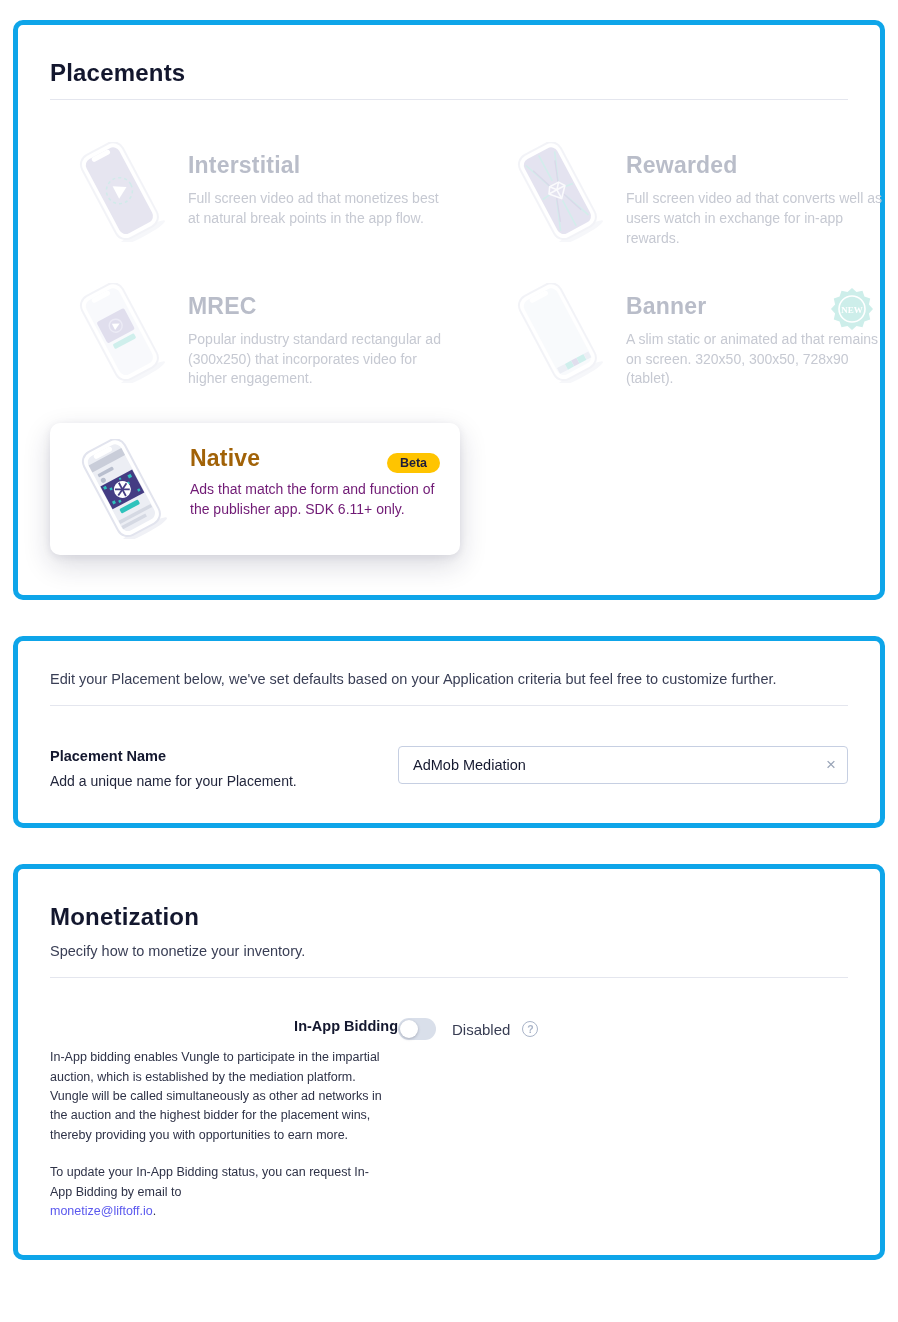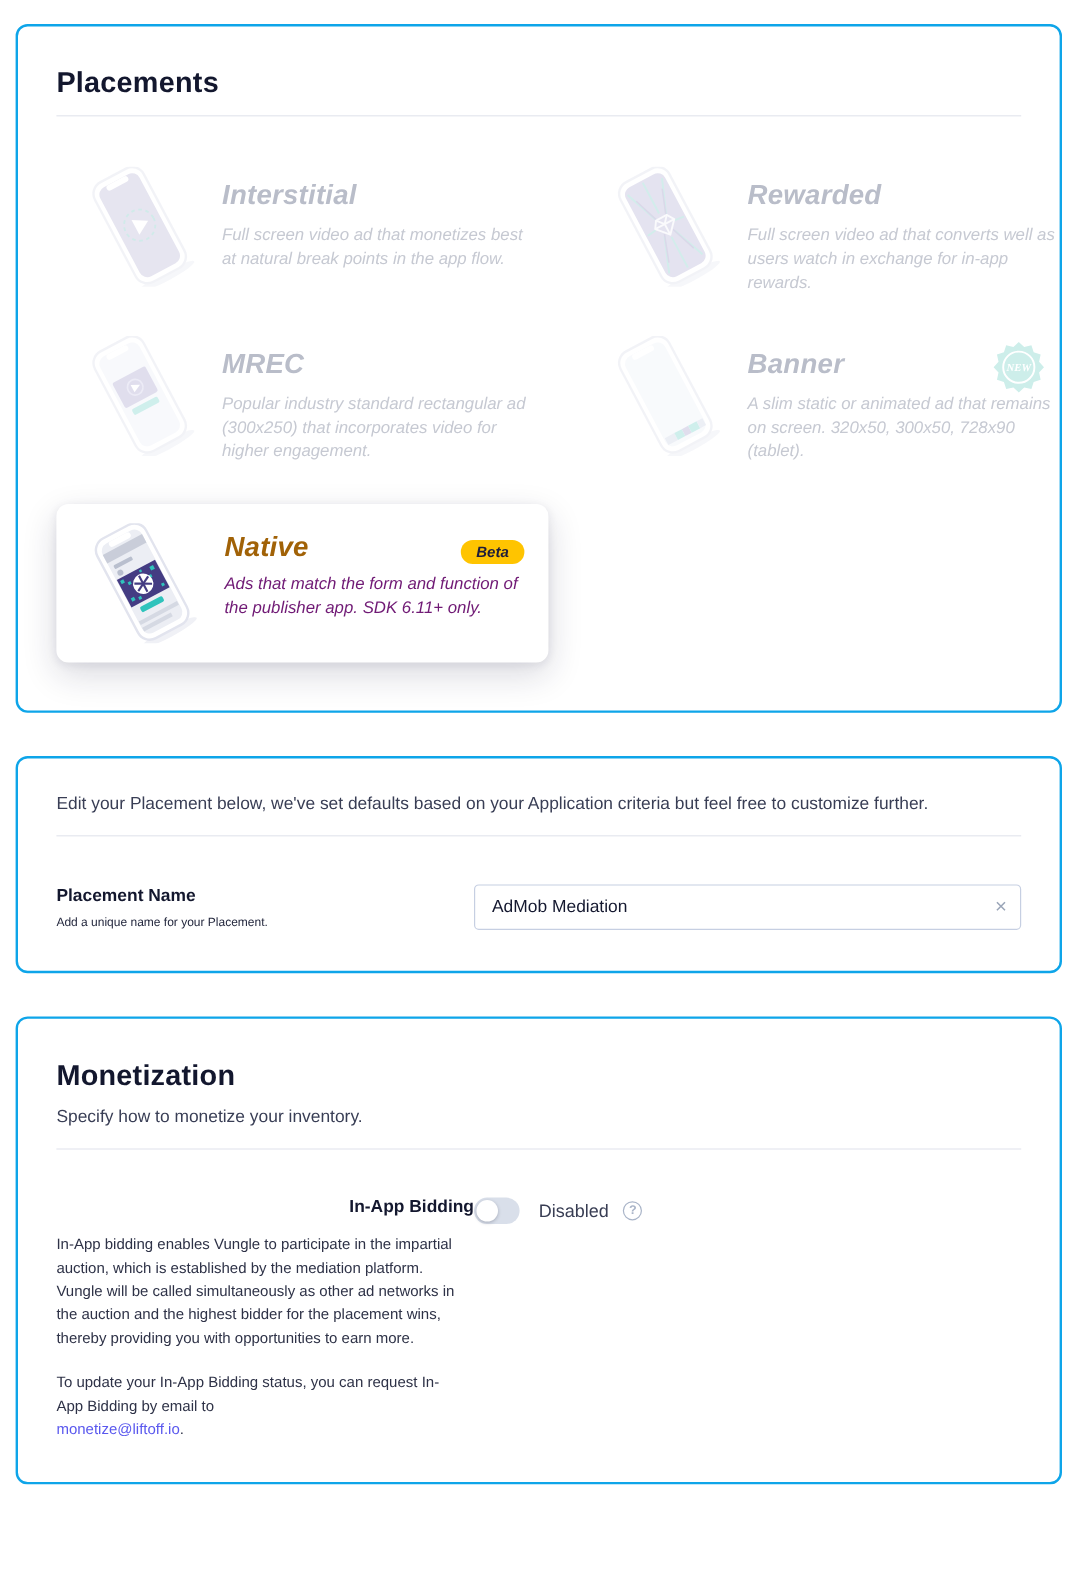--- a/index.html
+++ b/index.html
@@ -5,21 +5,21 @@
   * { box-sizing: border-box; }
   html,body { margin:0; padding:0; background:#fff; }
   body {
     width: 898px;
     font-family: "Liberation Sans", "DejaVu Sans", sans-serif;
     color: #14182f;
   }
   .card {
     margin: 0 13px;
     background: #fff;
-    border: 2px solid #0ea5e9;
+    border: 5px solid #0ea5e9;
     border-radius: 10px;
     padding: 30px 32px 34px;
   }
   .card.first { margin-top: 20px; }
   .card + .card { margin-top: 36px; }
 
   .section-title {
     font-size: 24px;
     font-weight: 800;
     letter-spacing: .2px;
@@ -42,21 +42,20 @@
     padding-top: 42px;
     padding-bottom: 6px;
   }
   .placement-item {
     display: flex;
     align-items: flex-start;
     gap: 14px;
     padding-left: 14px;
     position: relative;
     cursor: pointer;
-    font-style: italic;
   }
   .p-icon { width: 110px; height: 100px; flex: 0 0 110px; }
   .p-icon.faded { opacity: .55; }
   .p-text { width: 262px; padding-top: 10px; }
   .p-title {
     font-size: 23px;
     font-weight: 700;
     color: #b9bdc9;
     margin: 0 0 10px;
     letter-spacing: .2px;
@@ -91,21 +90,21 @@
   .new-badge { position: absolute; top: 4px; right: 14px; }
 
   
   .form-row {
     display: flex;
     align-items: flex-start;
     margin-top: 40px;
   }
   .form-label-col { flex: 0 0 348px; padding-top: 2px; }
   .field-label { font-size: 14.5px; font-weight: 700; color: #13172e; margin: 0 0 9px; }
-  .field-help { font-size: 10px; color: #23273d; margin: 0; }
+  .field-help { font-size: 14px; color: #23273d; margin: 0; }
   .input-wrap { position: relative; flex: 1; }
   .text-input {
     width: 100%;
     height: 38px;
     border: 1px solid #c6cfe2;
     border-radius: 4px;
     padding: 0 36px 0 14px;
     font-size: 14.5px;
     color: #14182f;
     font-family: inherit;

